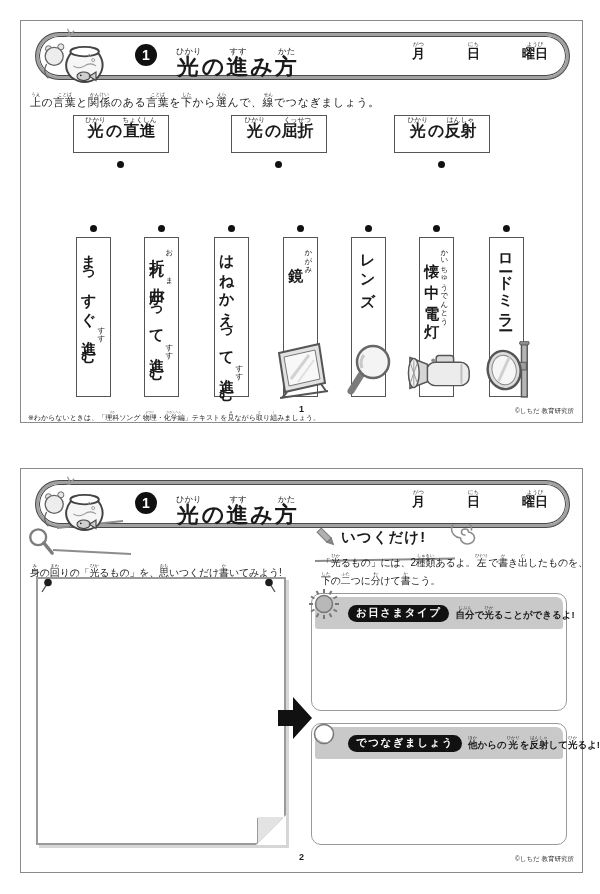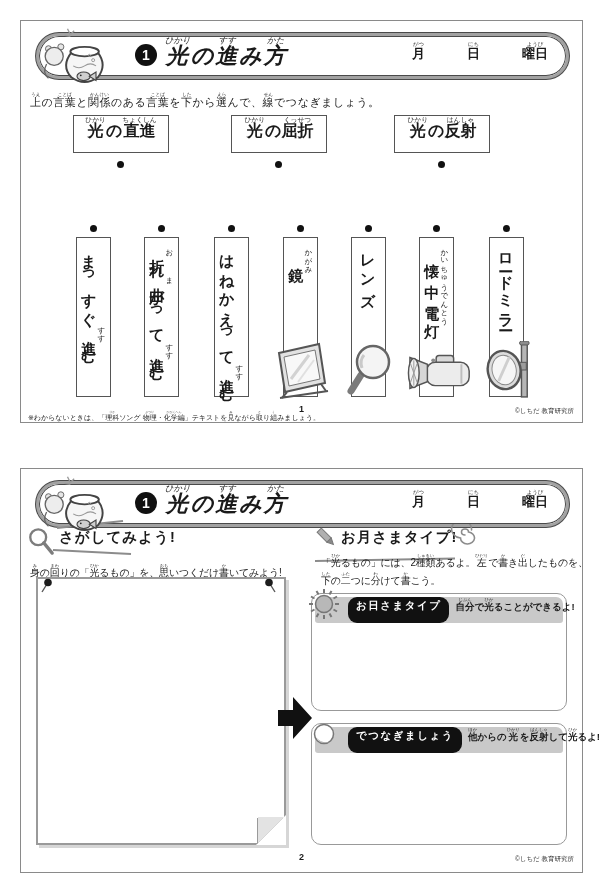--- a/index.html
+++ b/index.html
@@ -8,21 +8,21 @@
   .page{position:absolute;left:20px;width:561px;background:#fff;border:1px solid #8a8a8a;}
   #page1{top:20px;height:401px;}
   #page2{top:468px;height:403px;}
 
   
   .header{position:absolute;left:15px;top:12px;width:527px;height:40px;
           border:3px solid #a2a2a2;border-radius:24px;background:#fff;
           box-shadow:0 0 0 1px #4a4a4a, inset 0 0 0 1px #4a4a4a;}
   .badge{position:absolute;left:96px;top:8px;width:22px;height:22px;background:#101010;color:#fff;
          border-radius:50%;text-align:center;line-height:22px;font-size:14px;font-weight:bold;}
-  .title{position:absolute;left:126px;top:0;margin:0;font-size:22px;font-weight:bold;letter-spacing:2px;line-height:38px;font-style:italic;}
+  .title{position:absolute;left:126px;top:0;margin:11px;font-size:22px;font-weight:bold;letter-spacing:2px;line-height:38px;}
   .title rt{font-size:0.38em;}
   .date-group{position:absolute;left:340px;top:3px;width:180px;height:33px;}
   .date{position:absolute;top:2px;font-size:13px;font-weight:bold;}
   .mascot{position:absolute;left:18px;top:1px;width:76px;height:82px;z-index:3;}
 
   ruby{ruby-align:center;}
   rt{font-size:0.42em;font-weight:normal;letter-spacing:0;}
 
   
   .instr{position:absolute;left:9px;top:60px;font-size:11px;letter-spacing:0.5px;white-space:nowrap;}
@@ -47,22 +47,22 @@
          border:2px solid #9a9a9a;box-shadow:3px 3px 0 #d6d6d6;}
   .paper-fold-cover{position:absolute;right:-2px;bottom:-2px;width:30px;height:30px;background:#fff;
          clip-path:polygon(100% 0,100% 100%,0 100%);}
   .paper-fold{position:absolute;right:0;bottom:0;width:0;height:0;
          border-style:solid;border-width:26px 26px 0 0;border-color:#e3e3e3 transparent transparent transparent;
          filter:drop-shadow(-1px 1px 0 #9a9a9a);}
   .pin{position:absolute;width:15px;height:17px;z-index:2;}
   .big-arrow{position:absolute;left:257px;top:226px;width:34px;height:46px;z-index:2;}
   .type-box{position:absolute;left:290px;width:256px;border:1.5px solid #999;border-radius:10px;
             background:#fff;box-sizing:border-box;}
-  .type-bar{position:absolute;left:3px;right:3px;top:3px;height:26px;background:#c9c9c9;
-            border-radius:7px 7px 3px 3px;display:flex;padding-left:33px;box-sizing:border-box;}
+  .type-bar{position:absolute;left:3px;right:3px;top:3px;height:32px;background:#c9c9c9;
+            border-radius:7px 7px 3px 3px;display:flex;align-items:center;padding-left:33px;box-sizing:border-box;}
   .type-pill{background:#111;color:#fff;font-size:10.5px;font-weight:bold;letter-spacing:1.5px;
              border-radius:9px;padding:1.5px 8px;white-space:nowrap;}
   .type-desc{font-size:9.5px;font-weight:bold;margin-left:6px;white-space:nowrap;}
   .type-desc rt{font-size:0.45em;}
   .write-area{position:absolute;left:3px;right:3px;top:25px;bottom:3px;}
   .celestial{position:absolute;width:34px;height:34px;z-index:3;}
 </style>
 </head>
 <body>
 
@@ -232,31 +232,30 @@
         <circle cx="12" cy="12" r="8.5" fill="none" stroke="#7d7d7d" stroke-width="2.5"></circle>
         <line x1="18" y1="18" x2="27" y2="29" stroke="#7d7d7d" stroke-width="3.5" stroke-linecap="round"></line>
       </svg>
     </div>
     <div class="deco" style="left:30px;top:50px">
       <svg width="110" height="38" viewBox="0 0 110 38">
         <line x1="6" y1="9" x2="72" y2="2" stroke="#8c8c8c" stroke-width="2"></line>
         <line x1="2" y1="31" x2="80" y2="35" stroke="#8c8c8c" stroke-width="2"></line>
       </svg>
     </div>
-    <div class="sec-title" style="left:38px;top:59px">さがしてみよう!</div>
 
     <div class="deco" style="left:295px;top:58px">
       <svg width="22" height="22" viewBox="0 0 22 22">
         <g transform="rotate(-45 11 11)">
           <rect x="8" y="0" width="6" height="14" fill="#b0b0b0" stroke="#777" stroke-width="1"></rect>
           <polygon points="8,14 14,14 11,20" fill="#8a8a8a" stroke="#777" stroke-width="1"></polygon>
         </g>
       </svg>
     </div>
-    <div class="sec-title" style="left:320px;top:59px">お月さまタイプ!</div>
+    <div class="sec-title" style="left:320px;top:59px">いつくだけ!</div>
     <div class="deco" style="left:428px;top:55px">
       <svg width="28" height="24" viewBox="0 0 28 24">
         <path d="M16 11 a3.5 3 0 1 1 3.5 -3 a7 6 0 1 1 -8 6 a10 9 0 1 1 11 -8" stroke="#8c8c8c" stroke-width="1.6" fill="none" stroke-linecap="round"></path>
       </svg>
     </div>
     <div class="deco" style="left:294px;top:80px">
       <svg width="142" height="6" viewBox="0 0 142 6">
           <line x1="0" y1="4" x2="140" y2="1.5" stroke="#8c8c8c" stroke-width="2"></line>
         </svg>
     </div>

